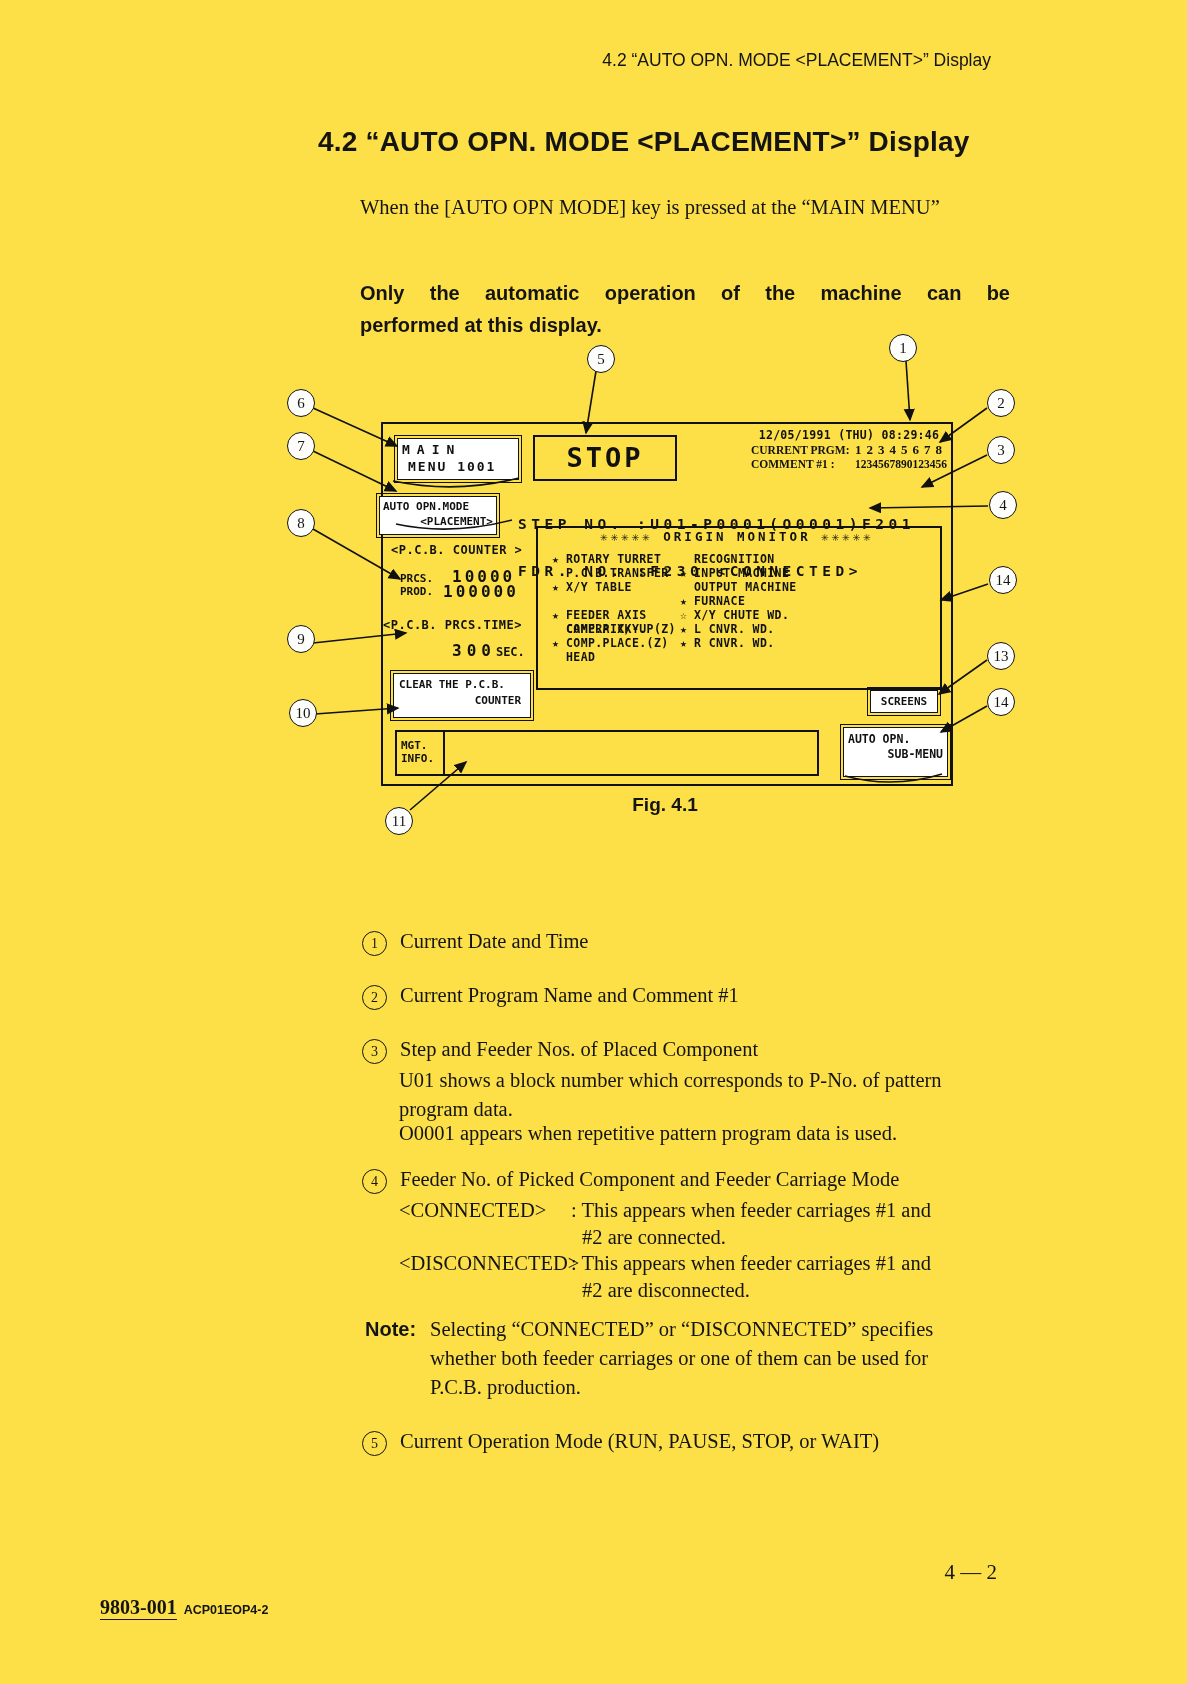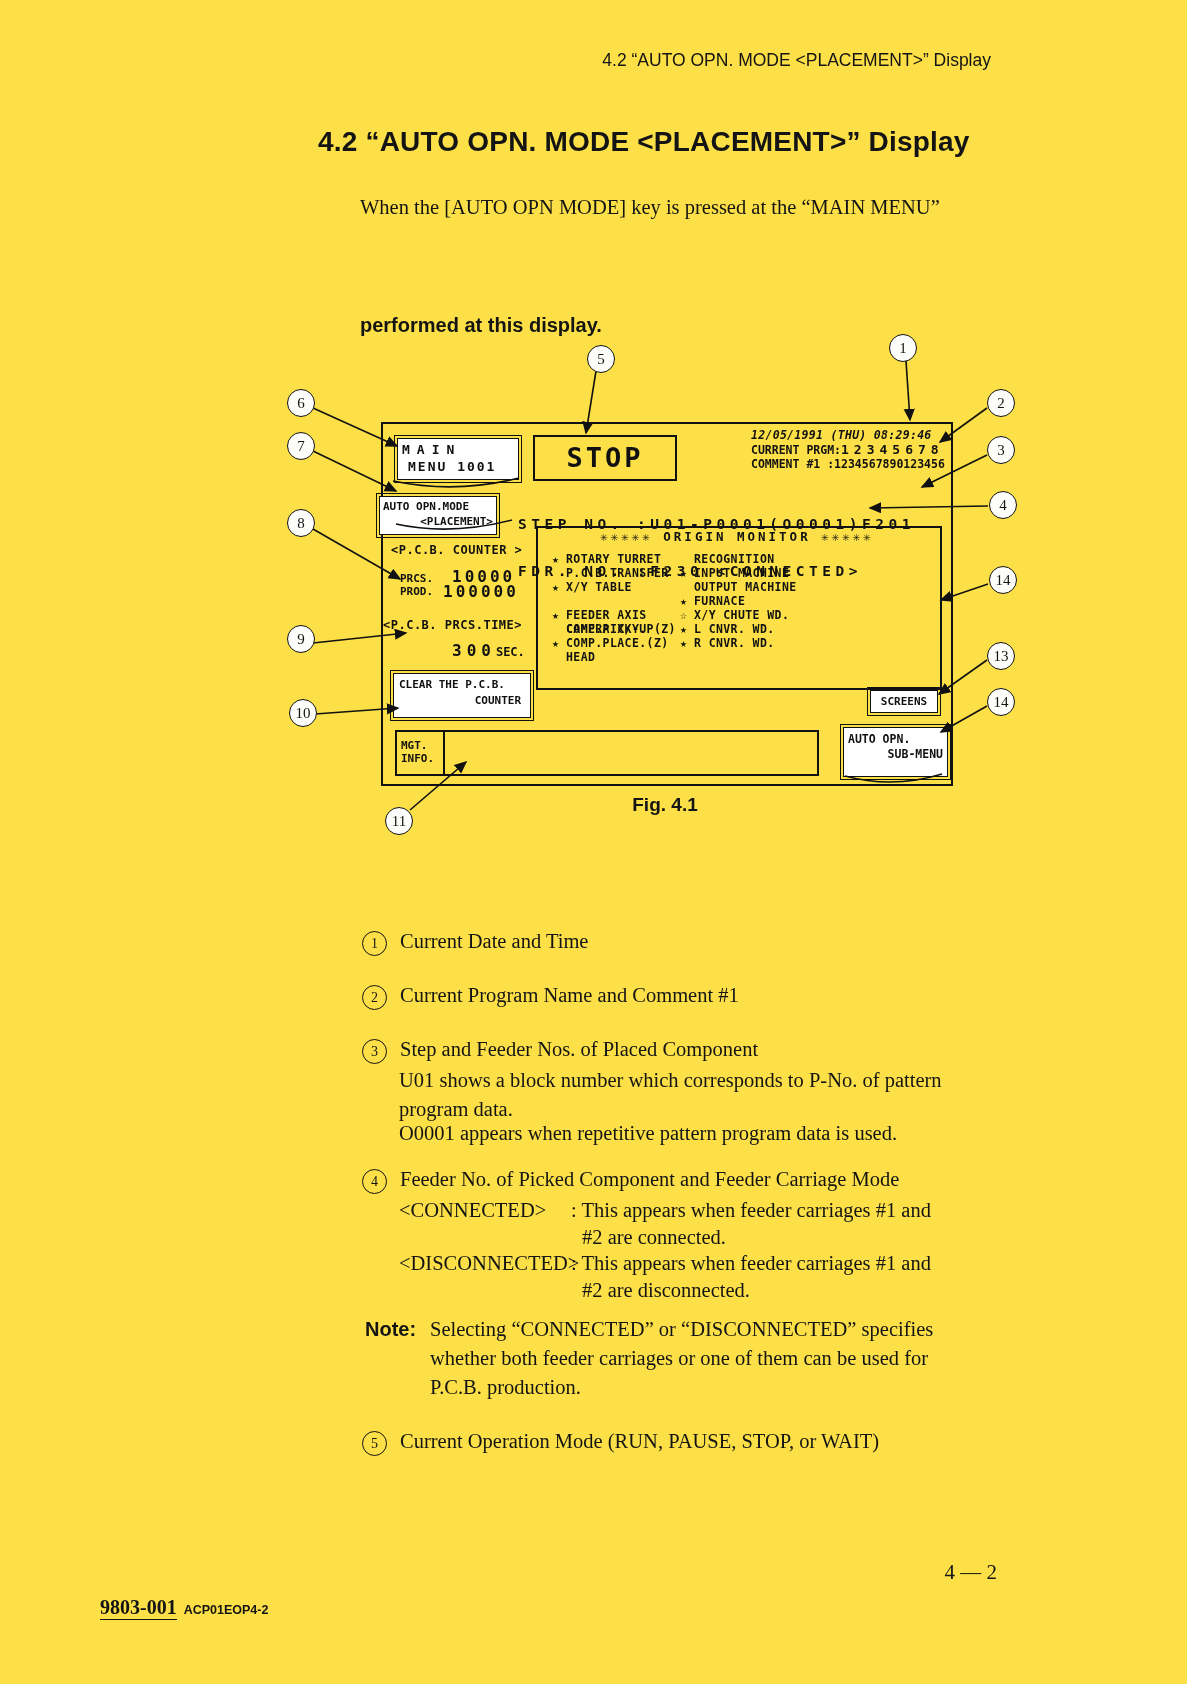--- a/index.html
+++ b/index.html
@@ -15,22 +15,22 @@
   .emph-line{left:360px;width:650px;font-size:20px;font-weight:bold;text-align:justify;text-align-last:justify;}
   .emph-line.last{text-align-last:left;}
   
   .screen-box{left:381px;top:422px;width:568px;height:360px;border:2.5px solid #111;}
   .dbl{border:1.5px solid #111;outline:1.5px solid #111;outline-offset:2px;background:#fff;}
   .menu-box{left:397px;top:438px;width:120px;height:38px;font-size:13px;line-height:17px;padding-top:2px;}
   .menu-l1{letter-spacing:7px;padding-left:4px;}
   .menu-l2{letter-spacing:2px;padding-left:10px;}
   .stop-box{left:533px;top:435px;width:140px;height:42px;border:2px solid #111;font-size:27px;letter-spacing:3px;text-align:center;line-height:41px;}
   .status{left:751px;top:428px;width:196px;font-size:11.5px;line-height:14.5px;}
-  .status .row{display:flex;justify-content:flex-start;white-space:nowrap;}
-  .status .date{display:block;text-align:left;letter-spacing:.3px;font-style:italic;}
+  .status .row{display:flex;justify-content:space-between;white-space:nowrap;font-family:Liberation Serif, serif;}
+  .status .date{display:block;text-align:center;letter-spacing:.3px;}
   .status .val-big{font-size:13px;letter-spacing:5px;}
   .tab-box{left:379px;top:484px;width:110px;height:35px;font-size:11px;line-height:15px;padding:2px 3px 0 3px;margin-top:12px;}
   .tab-l2{text-align:right;}
   .stepfdr{left:518px;top:486px;font-size:14.5px;line-height:15.5px;letter-spacing:4.5px;white-space:pre;}
   .origin-box{left:536px;top:526px;width:402px;height:160px;border:2px solid #111;}
   .om-title{left:536px;top:529px;width:402px;text-align:center;font-size:12.5px;letter-spacing:3px;}
   .om-item{font-size:11.5px;white-space:nowrap;letter-spacing:.4px;}
   .om-item .star{display:inline-block;width:14px;}
   .pcb-label{font-size:12px;letter-spacing:.5px;}
   .cnt-lab{font-size:11px;}
@@ -67,20 +67,21 @@
 <body>
 
 <div class="page">
 
   <div class="abs sans running-header">4.2 “AUTO OPN. MODE &lt;PLACEMENT&gt;” Display</div>
 
   <div class="abs sans doc-title">4.2 “AUTO OPN. MODE &lt;PLACEMENT&gt;” Display</div>
 
   <div class="abs serif intro-line" style="top:196px">When the [AUTO OPN MODE] key is pressed at the “MAIN MENU”</div>
 
+  <div class="abs sans emph-line" style="top:282px">Only the automatic operation of the machine can be</div>
   <div class="abs sans emph-line last" style="top:314px">performed at this display.</div>
 
   <div class="abs screen-box"></div>
 
   <div class="abs dbl mono menu-box">
     <div class="menu-l1">MAIN</div>
     <div class="menu-l2">MENU 1001</div>
   </div>
 
   <div class="abs mono stop-box">STOP</div>

